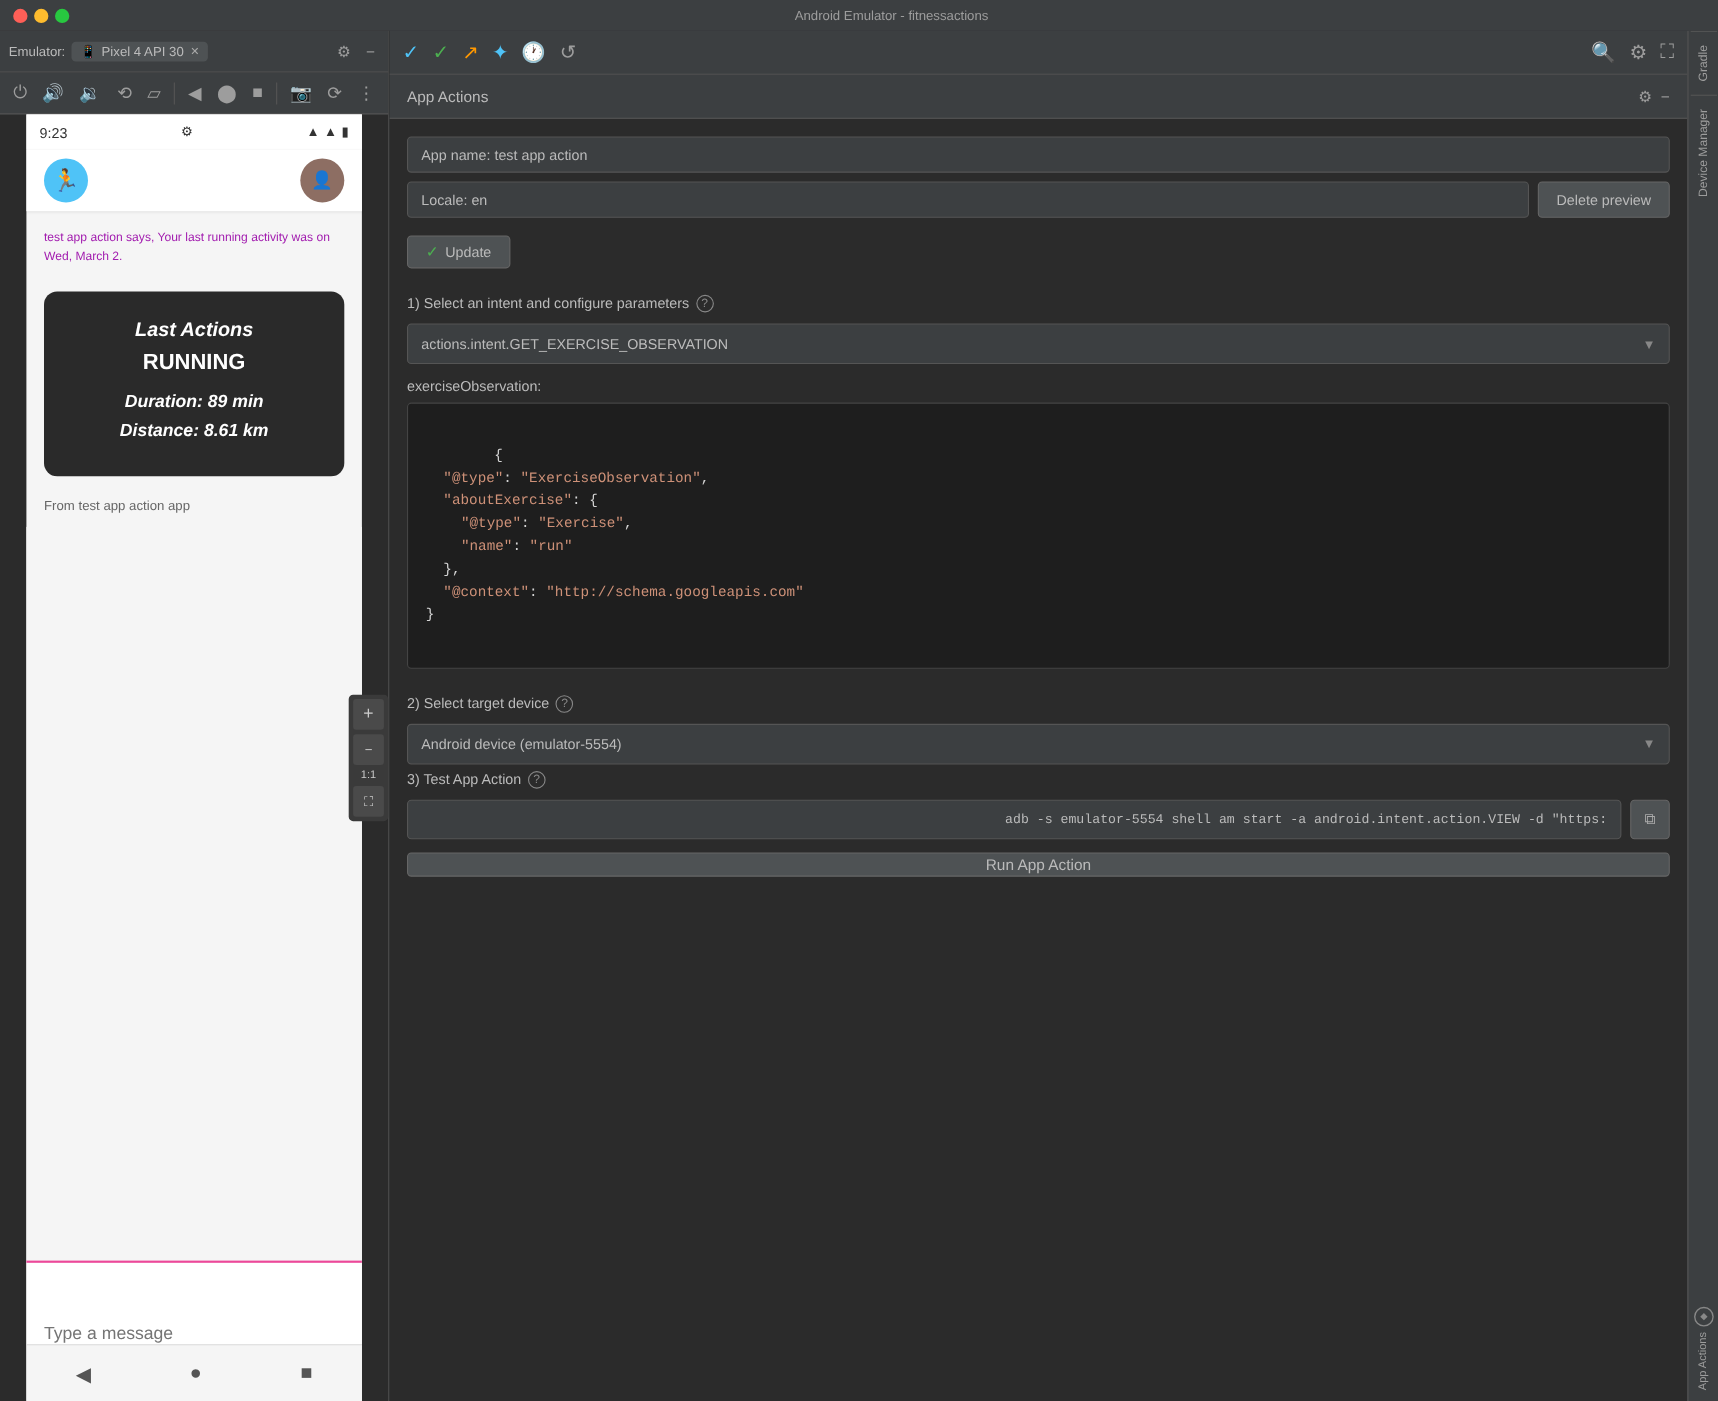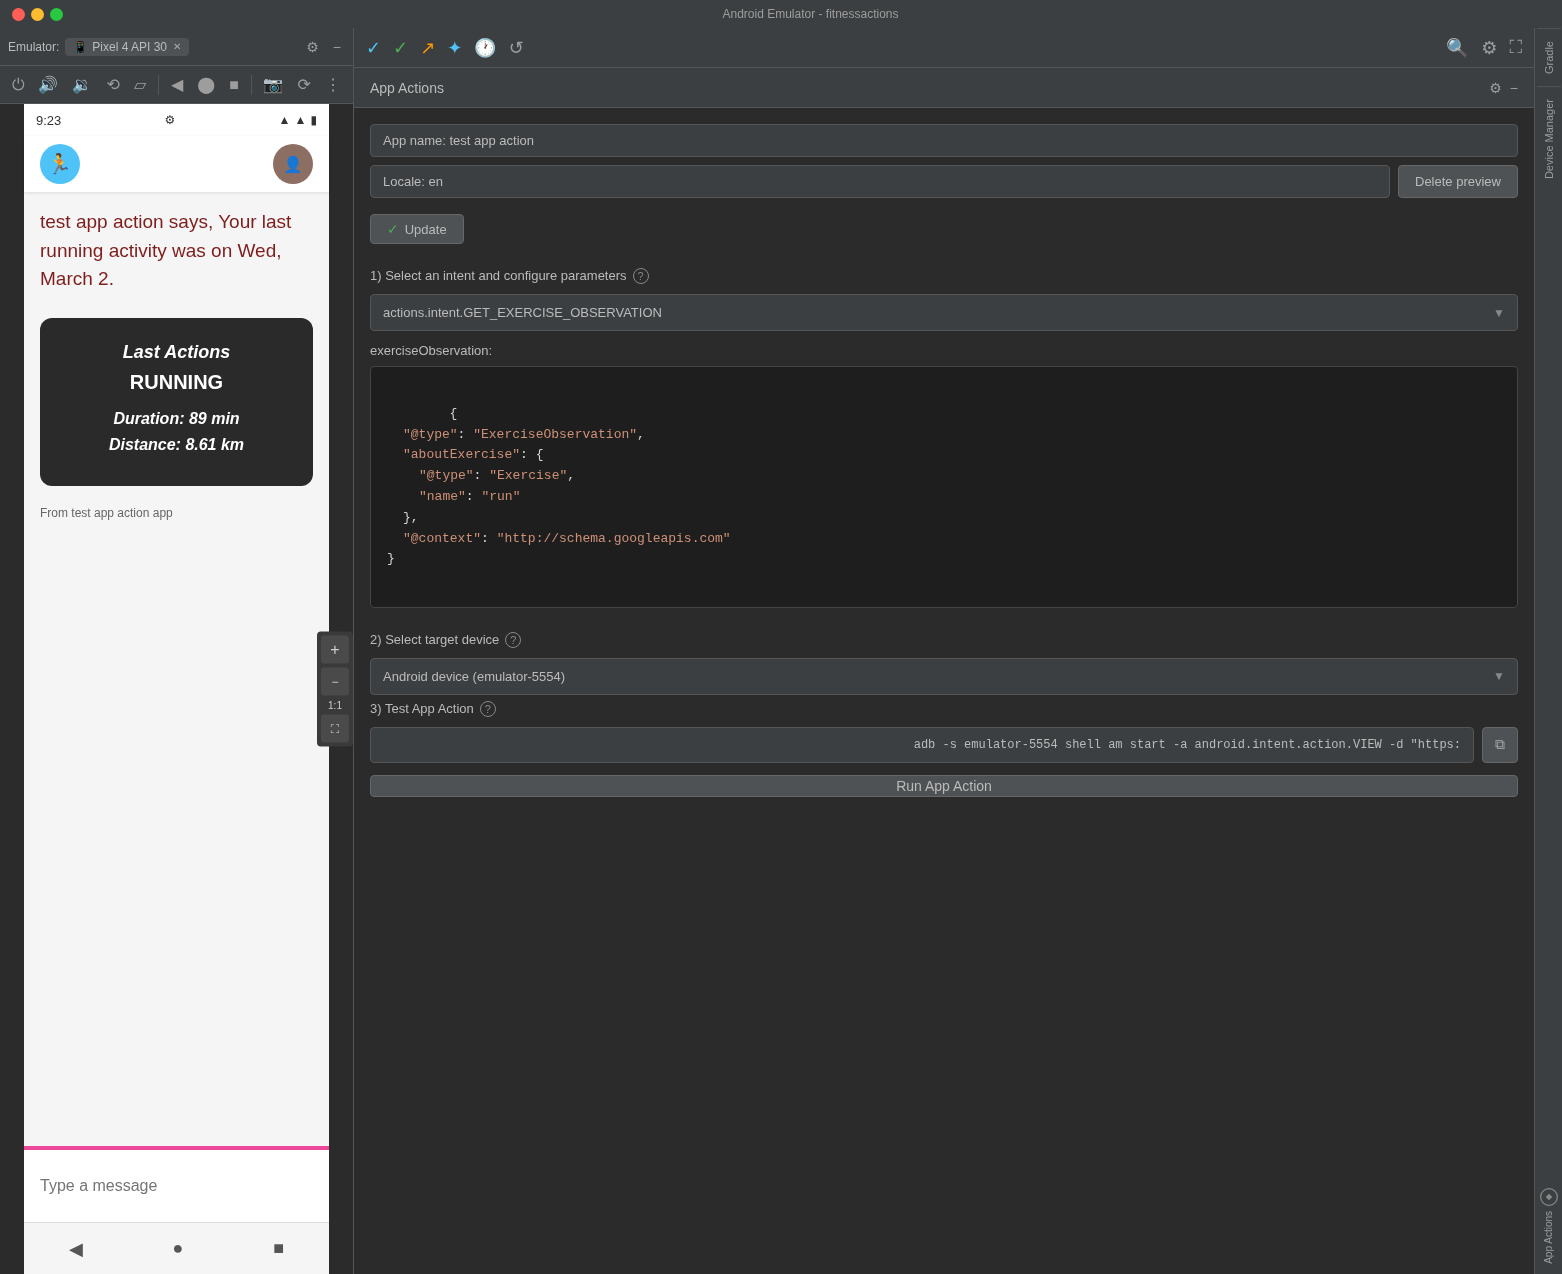--- a/index.html
+++ b/index.html
@@ -177,22 +177,22 @@
       background: #8D6E63;
       overflow: hidden;
       display: flex;
       align-items: center;
       justify-content: center;
       font-size: 16px;
     }
 
     .phone-message {
       padding: 16px;
-      font-size: 19px;
-      color: #7f1d1d;
+      font-size: 11px;
+      color: #a21caf;
       line-height: 1.5;
     }
 
     .activity-card {
       margin: 8px 16px;
       background: #2a2a2a;
       border-radius: 12px;
       padding: 24px;
       color: #fff;
       text-align: center;
@@ -223,23 +223,23 @@
 
     .phone-content-area {
       flex: 1;
       background: #f5f5f5;
     }
 
     
     .message-input-bar {
       height: 76px;
       background: #fff;
-      border-top: 4px solid #ec4899;
-      display: flex;
-      align-items: center;
+      border-top: 2px solid #ec4899;
+      display: flex;
+      align-items: flex-end;
       padding: 0 16px;
     }
     .message-input {
       flex: 1;
       font-size: 16px;
       color: #aaa;
       border: none;
       outline: none;
       background: transparent;
     }

